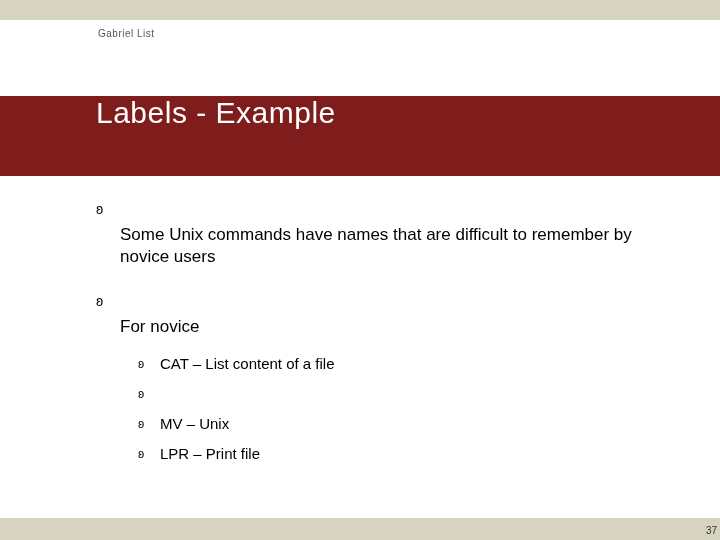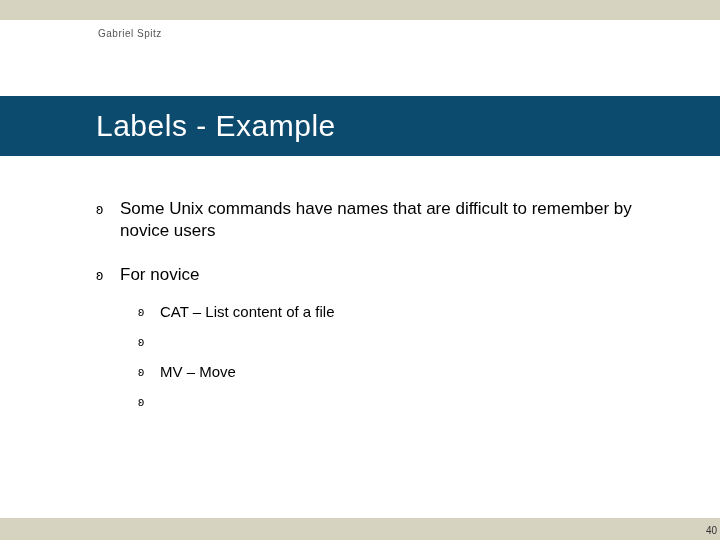--- a/index.html
+++ b/index.html
@@ -5,49 +5,49 @@
   * { margin: 0; padding: 0; box-sizing: border-box; }
   html, body { width: 720px; height: 540px; font-family: Arial, Helvetica, sans-serif; background: #ffffff; overflow: hidden; }
   .slide { position: relative; width: 720px; height: 540px; }
 
   
   .topbar { position: absolute; left: 0; top: 0; width: 720px; height: 20px; background: #d6d3c0; }
 
   .author { position: absolute; left: 98px; top: 28px; font-size: 10px; color: #555; letter-spacing: 0.5px; }
 
   
-  .titleband { position: absolute; left: 0; top: 96px; width: 720px; height: 60px; background: #0c4a6e; display: flex; align-items: center; }
+  .titleband { position: absolute; left: 0; top: 96px; width: 720px; height: 80px; background: #7f1d1d; display: flex; }
   .titleband h1 { color: #ffffff; font-weight: 400; font-size: 30px; margin-left: 96px; letter-spacing: 0.5px; }
 
   
   .content { position: absolute; left: 96px; top: 198px; right: 60px; color: #000; }
 
   .lvl1 { display: flex; margin-bottom: 22px; }
   .lvl1 .bullet { flex: 0 0 24px; font-size: 14px; line-height: 22px; }
-  .lvl1 .text { font-size: 17px; line-height: 22px; }
+  .lvl1 .text { font-size: 17px; line-height: 22px; margin-top: 26px; }
 
   .lvl2-wrap { margin-left: 42px; margin-top: -6px; }
   .lvl2 { display: flex; margin-bottom: 10px; }
   .lvl2 .bullet { flex: 0 0 22px; font-size: 12px; line-height: 20px; }
   .lvl2 .text { font-size: 15px; font-weight: 400; line-height: 20px; }
 
   .bullet-glyph { display: inline-block; }
 
   
   .bottombar { position: absolute; left: 0; bottom: 0; width: 720px; height: 22px; background: #d6d3c0; }
   .pagenum { position: absolute; right: 3px; bottom: 4px; font-size: 10px; color: #333; }
 </style>
 </head>
 <body>
 
 <div class="slide">
 
   <div class="topbar"></div>
 
-  <div class="author">Gabriel Spitz</div>
+  <div class="author">Gabriel List</div>
 
   <div class="titleband">
     <h1>Labels - Example</h1>
   </div>
 
   <div class="content">
 
     <div class="lvl1">
       <span class="bullet"><span class="bullet-glyph">ʚ</span></span>
       <span class="text">Some Unix commands have names that are difficult to remember by novice users</span>
@@ -61,25 +61,26 @@
     <div class="lvl2-wrap">
       <div class="lvl2">
         <span class="bullet"><span class="bullet-glyph">ʚ</span></span>
         <span class="text">CAT – List content of a file</span>
       </div>
       <div class="lvl2">
         <span class="bullet"><span class="bullet-glyph">ʚ</span></span>
       </div>
       <div class="lvl2">
         <span class="bullet"><span class="bullet-glyph">ʚ</span></span>
-        <span class="text">MV – Move</span>
+        <span class="text">MV – Unix</span>
       </div>
       <div class="lvl2">
         <span class="bullet"><span class="bullet-glyph">ʚ</span></span>
+        <span class="text">LPR – Print file</span>
       </div>
     </div>
 
   </div>
 
   <div class="bottombar"></div>
-  <div class="pagenum">40</div>
+  <div class="pagenum">37</div>
 
 </div>
 
 </body></html>

